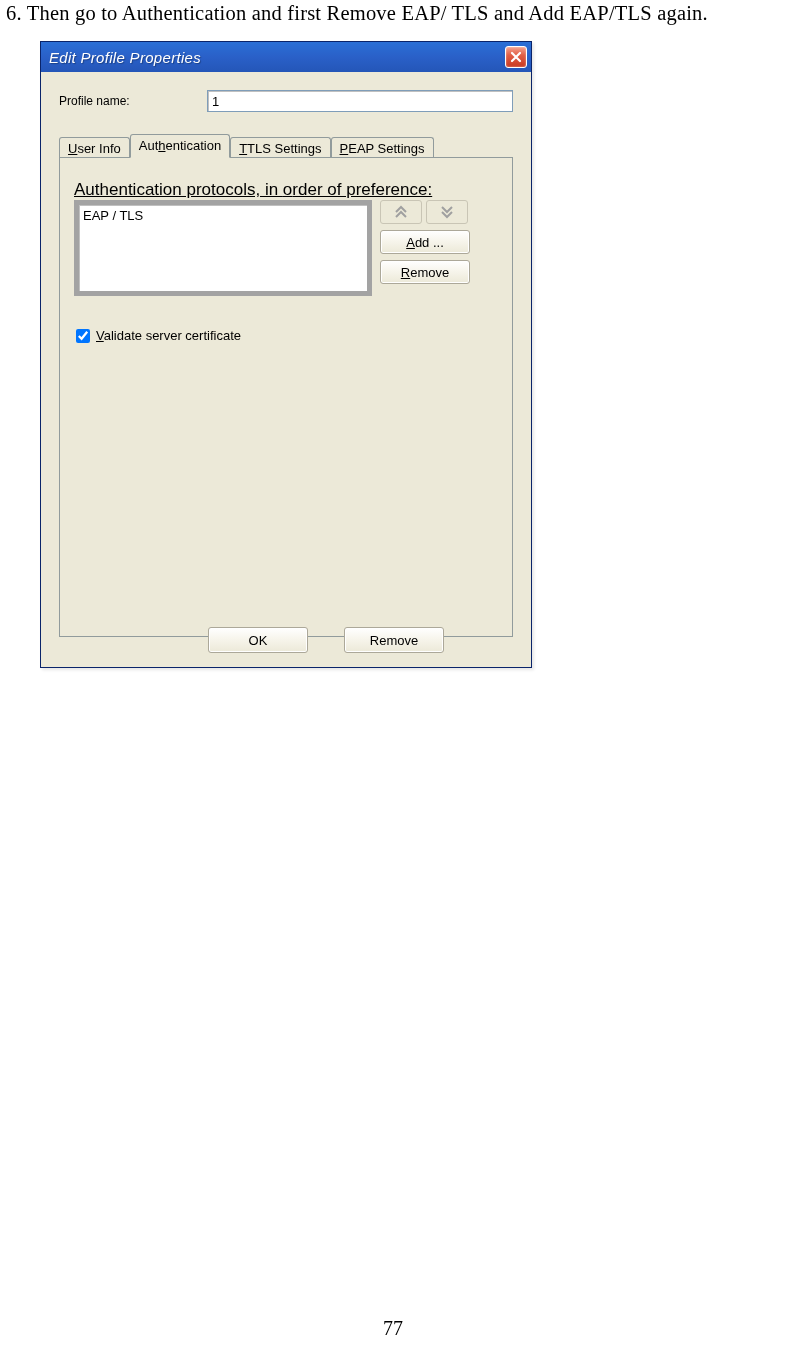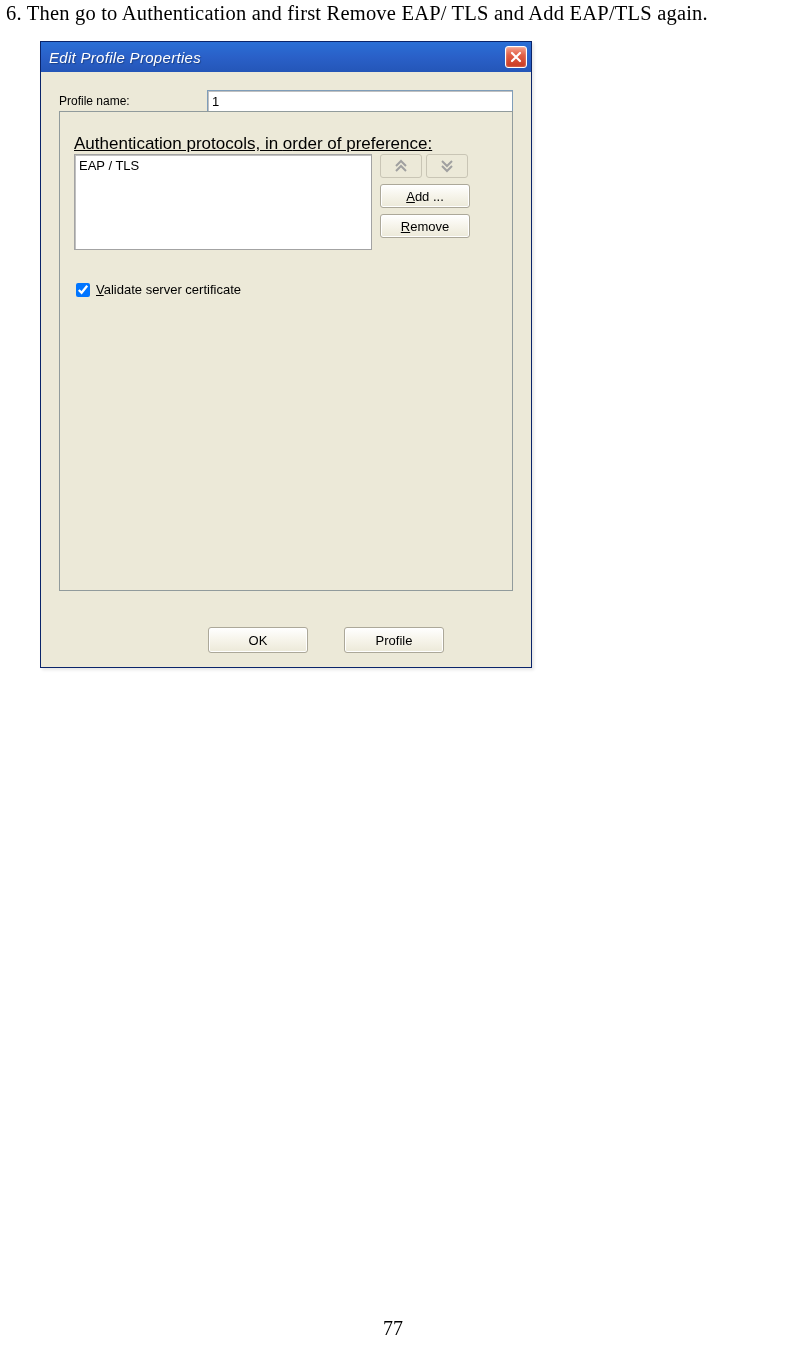--- a/index.html
+++ b/index.html
@@ -158,21 +158,21 @@
   }
 
   .list-row {
     display: flex;
     align-items: flex-start;
   }
   .listbox {
     width: 298px;
     height: 96px;
     background: #fff;
-    border: 1px solid #a3a3a3;
+    border: 5px solid #a3a3a3;
     box-shadow: inset 1px 1px 0 #c0c0c0;
     box-sizing: border-box;
     padding: 2px 4px;
     font-size: 13px;
     overflow: hidden;
   }
   .listbox .item {
     padding: 1px 0;
     font-size: 13px;
     color: #000;
@@ -265,20 +265,34 @@
       </span>
     </div>
 
     <div class="client-area">
 
       <div class="profile-row">
         <label>Profile name:</label>
         <input class="profile-input" type="text" value="1" style="">
       </div>
 
+      <div class="tabstrip">
+        <div class="tab">
+          <span class="ul">U</span><span>ser Info</span>
+        </div>
+        <div class="tab active">
+          <span>Aut</span><span class="ul">h</span><span>entication</span>
+        </div>
+        <div class="tab">
+          <span class="ul">T</span><span>TLS Settings</span>
+        </div>
+        <div class="tab">
+          <span class="ul">P</span><span>EAP Settings</span>
+        </div>
+      </div>
 
       <div class="tabpanel">
 
         <div class="auth-label">
           <span>Authentication protocols, in </span><span class="ul">o</span><span>rder of preference:</span>
         </div>
 
         <div class="list-row">
           <div class="listbox">
             <div class="item">EAP / TLS</div>
@@ -313,20 +327,20 @@
           <input type="checkbox" checked="" style="">
           <label>
             <span class="ul">V</span><span>alidate server certificate</span>
           </label>
         </div>
 
       </div>
 
       <div class="bottom-row">
         <span class="xp-btn">OK</span>
-        <span class="xp-btn">Profile</span>
+        <span class="xp-btn">Remove</span>
       </div>
 
     </div>
   </div>
 
   <div class="page-number">77</div>
 </div>
 
 </body></html>

